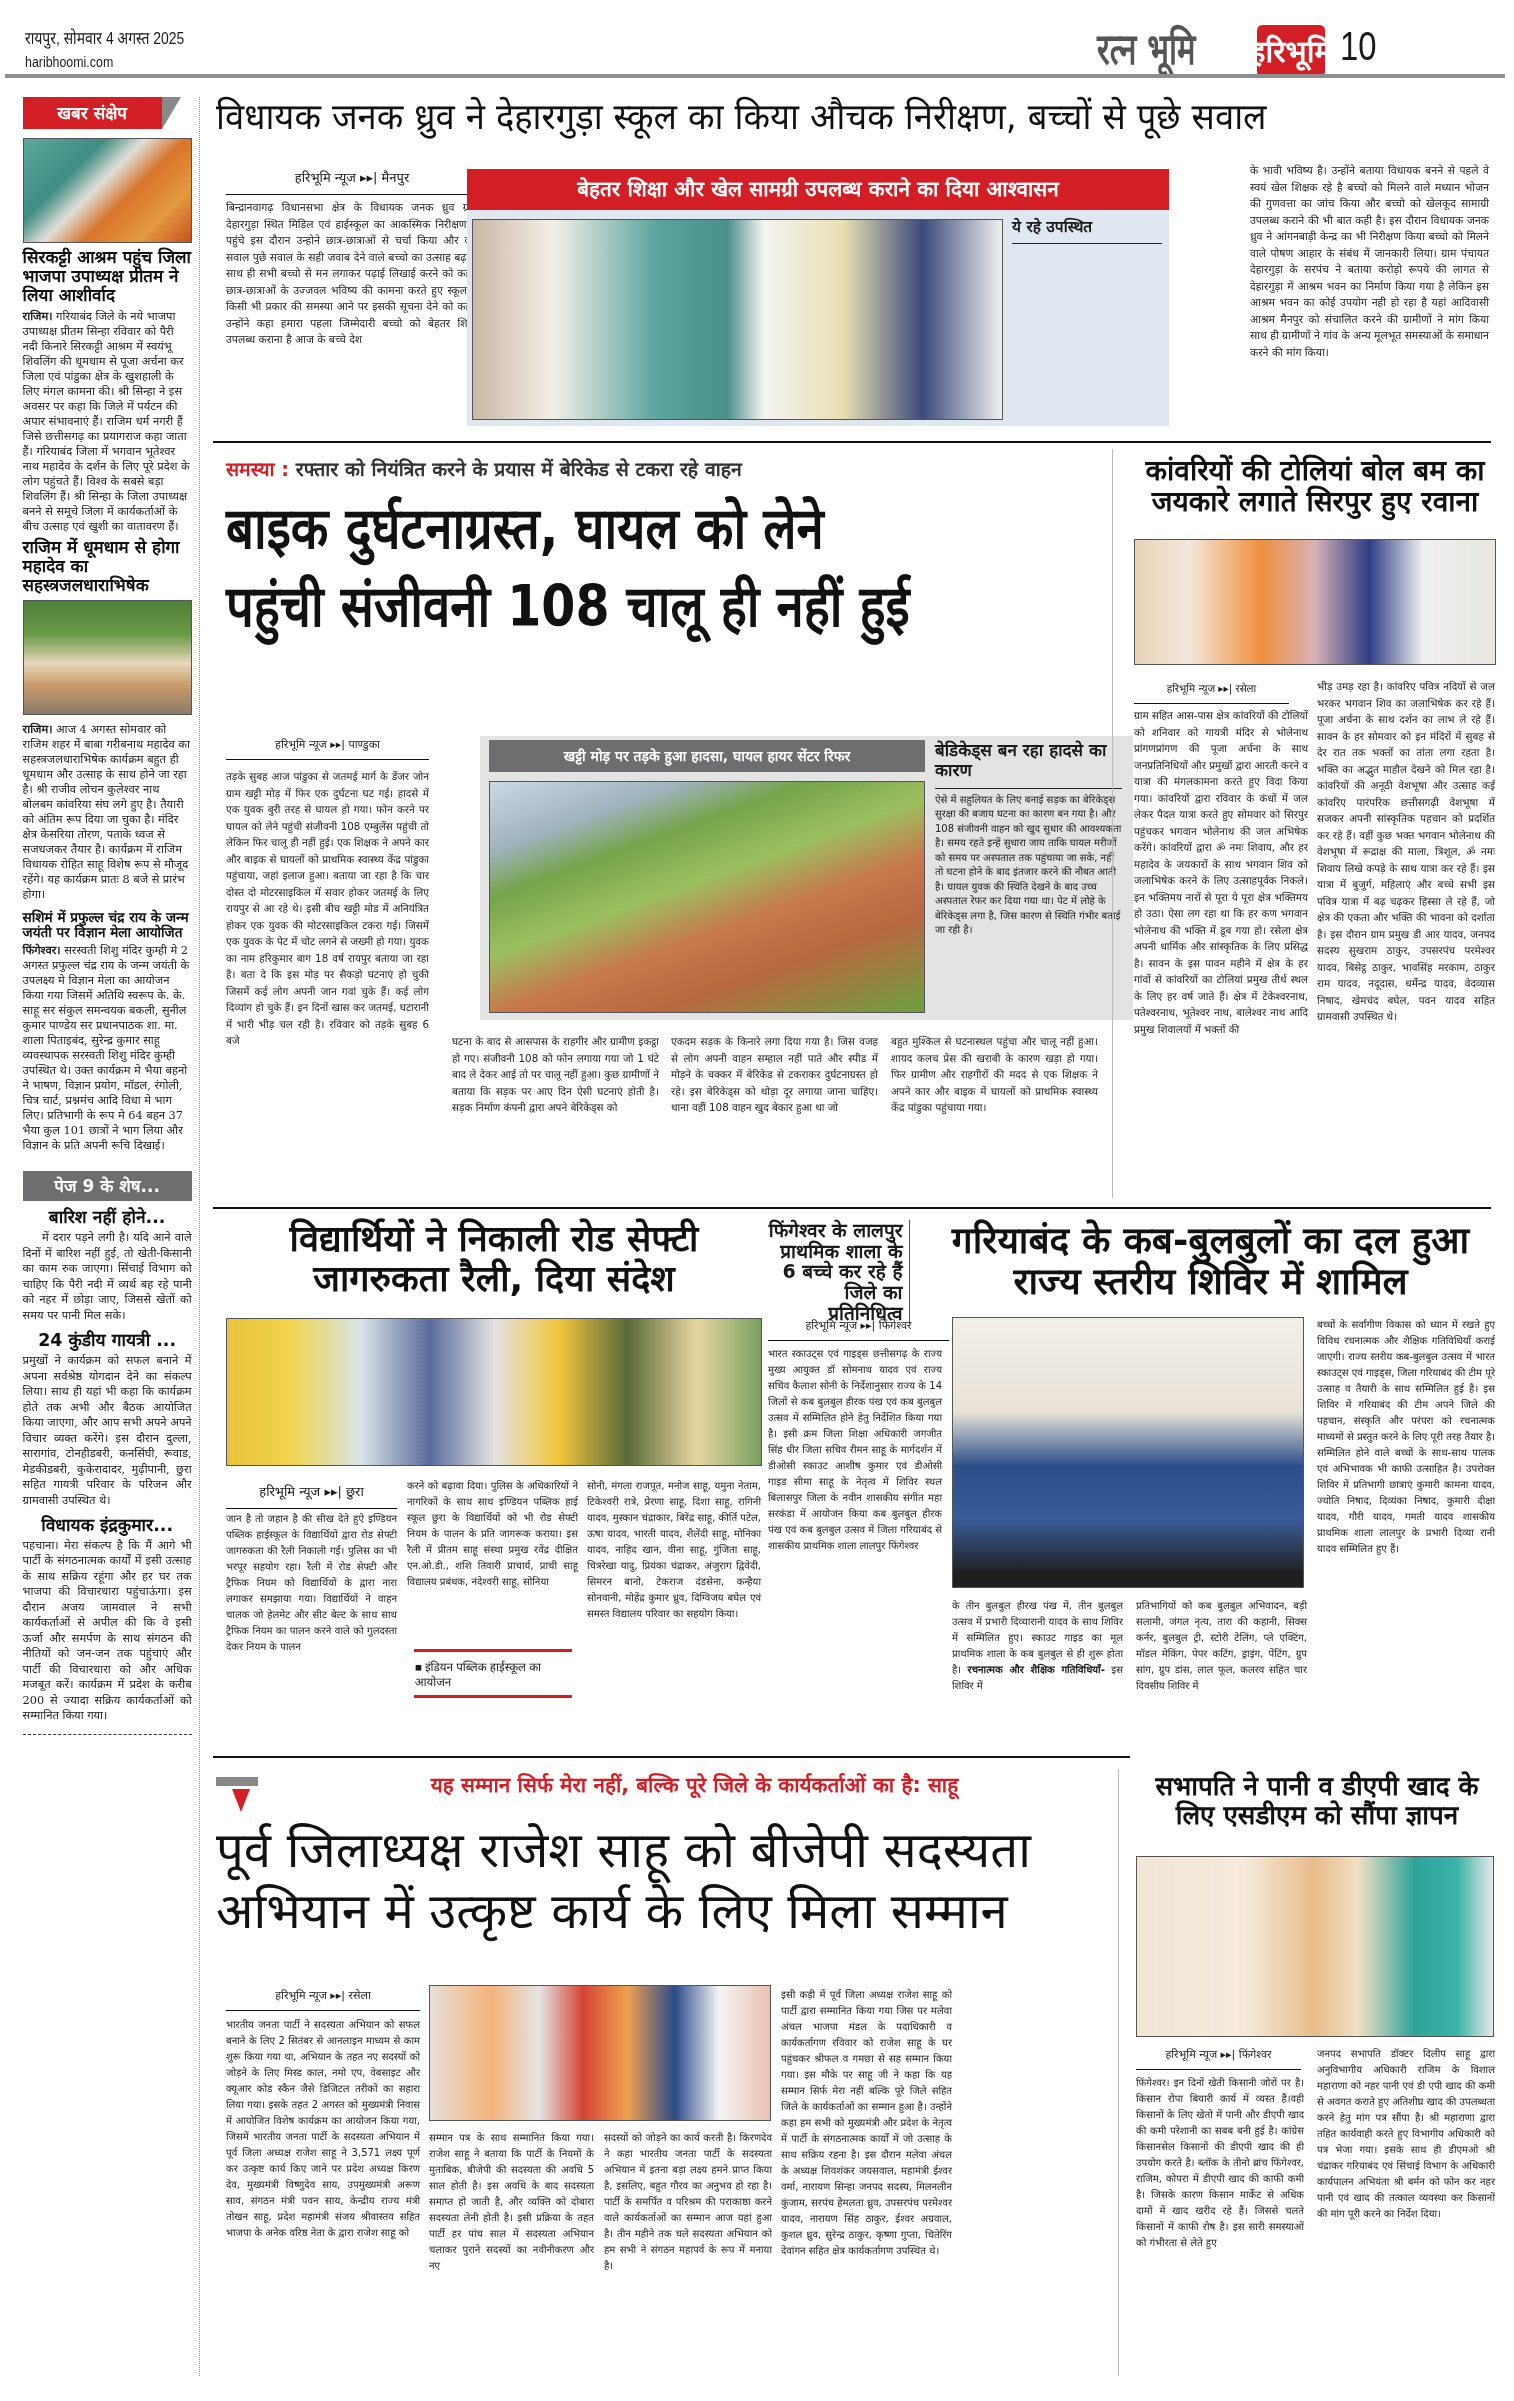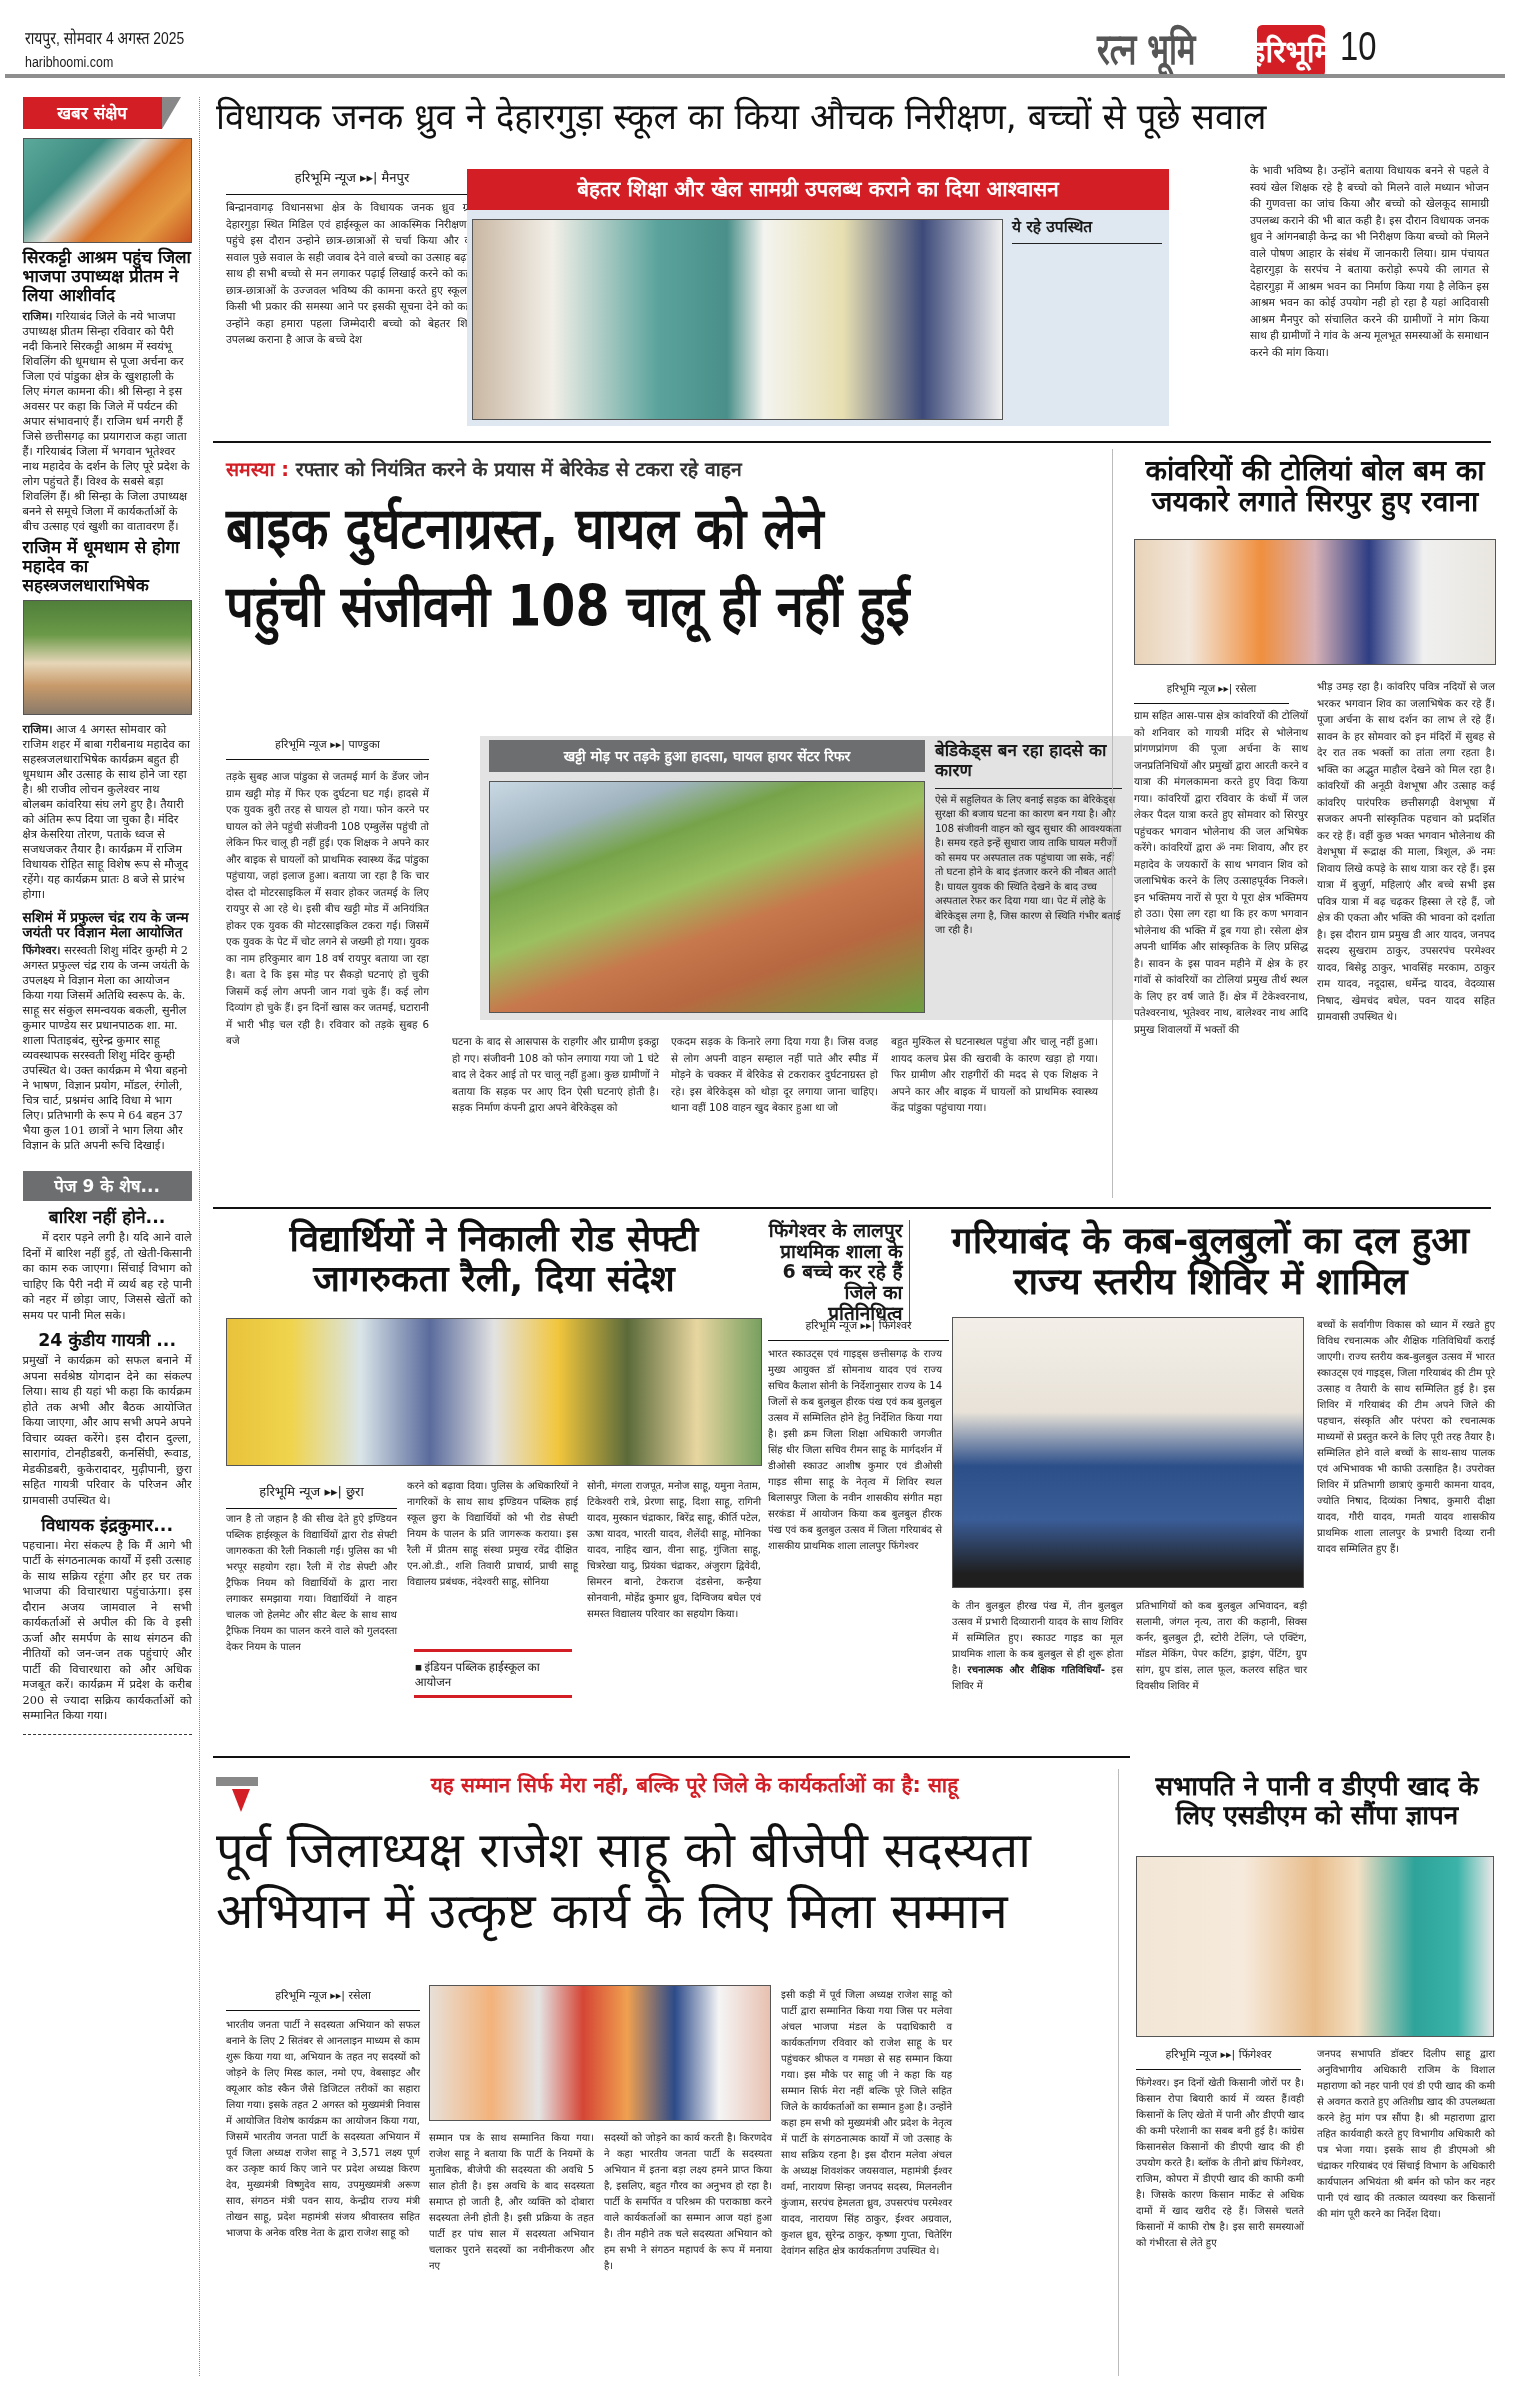--- a/index.html
+++ b/index.html
@@ -122,21 +122,21 @@
 <div class="abs body-sans" style="left:407px;top:1478px;width:171px;font-size:10px;line-height:16px">
   
 </div>
 <div class="abs" style="left:407px;top:1478px;width:171px">
   <div class="body-sans" style="font-size:10px;line-height:16px">करने को बढ़ावा दिया। पुलिस के अधिकारियों ने नागरिकों के साथ साथ इण्डियन पब्लिक हाई स्कूल छुरा के विद्यार्थियों को भी रोड सेफ्टी नियम के पालन के प्रति जागरूक कराया। इस रैली में प्रीतम साहू संस्था प्रमुख रवेंद्र दीक्षित एन.ओ.डी., शशि तिवारी प्राचार्य, प्राची साहू विद्यालय प्रबंधक, नंदेश्वरी साहू, सोनिया</div>
 </div>
 <div class="abs" style="left:616px;top:1653px;width:0;height:0"></div>
 <div class="abs body-sans" style="left:587px;top:1478px;width:174px;font-size:10px;line-height:16px">सोनी, मंगला राजपूत, मनोज साहू, यमुना नेताम, टिकेश्वरी रात्रे, प्रेरणा साहू, दिशा साहू, रागिनी यादव, मुस्कान चंद्राकार, बिरेंद्र साहू, कीर्ति पटेल, ऊषा यादव, भारती यादव, शैलेंदी साहू, मोनिका यादव, नाहिद खान, वीना साहू, गुंजिता साहू, चित्ररेखा यादु, प्रियंका चंद्राकर, अंजुराग द्विवेदी, सिमरन बानो, टेकराज दंडसेना, कन्हैया सोनवानी, मोहेंद्र कुमार ध्रुव, दिग्विजय बघेल एवं समस्त विद्यालय परिवार का सहयोग किया।</div>
 <div class="abs" style="left:407px;top:1649px;width:171px;background:#fff">
   <div style="height:3.2px;background:#d41e25;margin:0 6.5px"></div>
-  <div style="padding:6.5px 7.7px;font-size:11.6px;font-family:Liberation Serif, serif">
+  <div style="padding:6.5px 7.7px;font-size:11.6px;font-family:Liberation Sans, sans-serif">
     <span>■ </span><span>इंडियन पब्लिक हाईस्कूल का आयोजन</span>
   </div>
   <div style="height:3.2px;background:#d41e25;margin:0 6.5px"></div>
 </div>
 
 <div class="abs" style="left:768px;top:1220px;width:142px;font-weight:bold;font-size:19px;line-height:20.7px;text-align:right;border-right:1.9px solid #d41e25;padding-right:6.5px">फिंगेश्वर के लालपुर प्राथमिक शाला के 6 बच्चे कर रहे हैं जिले का प्रतिनिधित्व</div>
 <div class="abs headline" style="left:923px;top:1220px;width:575px;font-size:37px;text-align:center">गरियाबंद के कब-बुलबुलों का दल हुआ राज्य स्तरीय शिविर में शामिल</div>
 <div class="abs" style="left:768px;top:1317px;width:181px">
   <div class="dateline" style="font-size:11px">हरिभूमि न्यूज ▸▸| फिंगेश्वर</div>
 </div>

